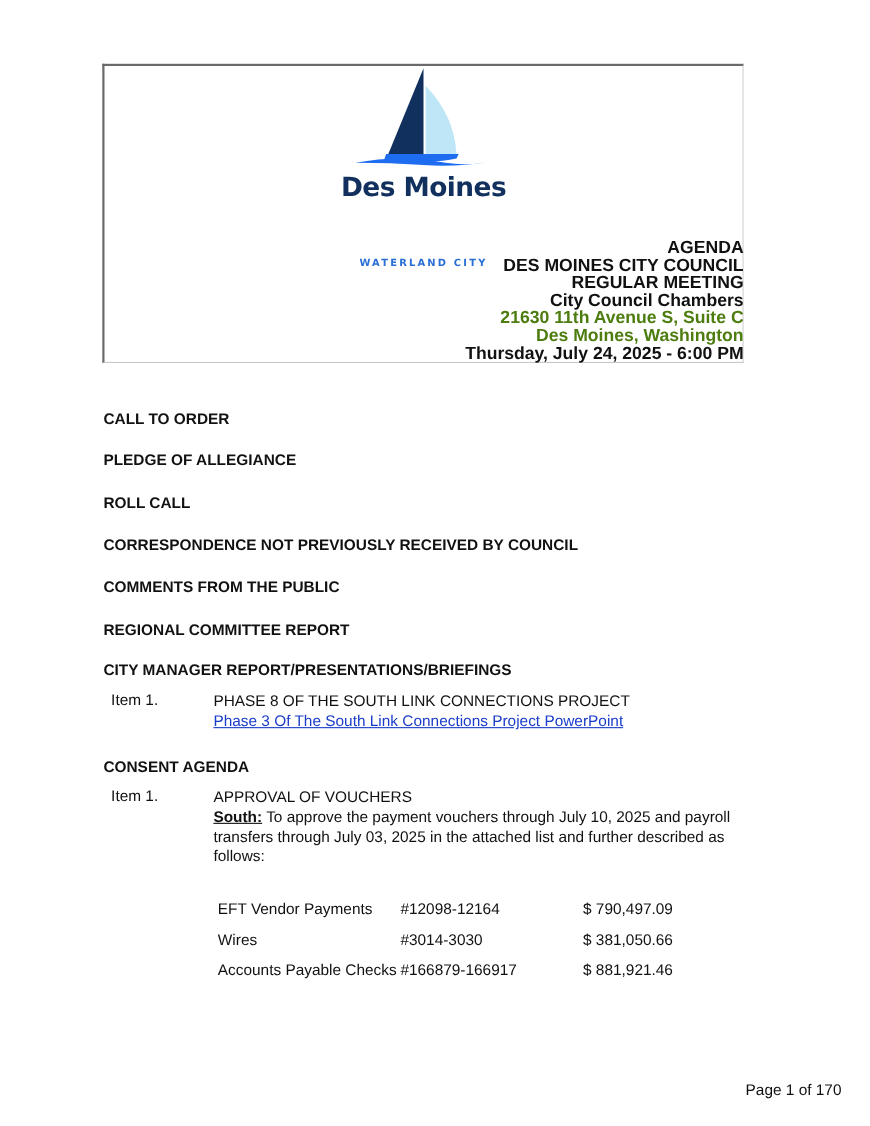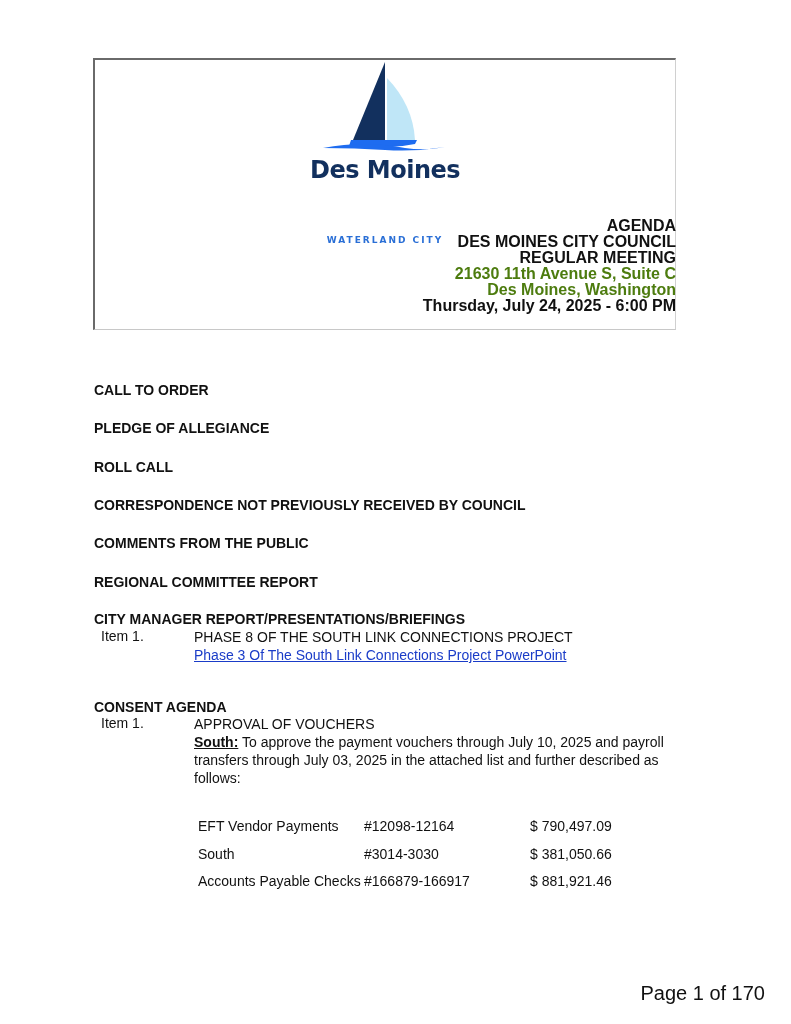--- a/index.html
+++ b/index.html
@@ -23,36 +23,36 @@
       position: absolute; left: 0; width: 100%; top: 127px; text-align: center;
       font-family: "DejaVu Sans", sans-serif; font-weight: bold; font-size: 9px;
       color: #2a6fd6; letter-spacing: 2px; margin-top: 48px;
     }
     .meeting-info {
       position: absolute; left: 93px; width: 583px; top: 218px; text-align: right;
       font-weight: bold; font-size: 16px; line-height: 16px;
     }
     .meeting-info .gray { color: #4d7c0f; }
     .section {
-      position: absolute; left: 94px; font-weight: bold; font-size: 14px; color: #111; margin-top: 10px;
+      position: absolute; left: 94px; font-weight: bold; font-size: 14px; color: #111;
     }
     .item-row { position: absolute; left: 101px; font-size: 14px; }
     .item-label { position: absolute; left: 0; top: 0; white-space: nowrap; }
     .item-body { position: absolute; left: 93px; top: 0; width: 490px; line-height: 18px; }
     .link { color: #1a3cc8; text-decoration: underline; }
     .motion-label { font-weight: bold; text-decoration: underline; }
     table.vouchers {
       position: absolute; left: 198px; top: 808px; border-collapse: collapse; font-size: 14px;
     }
     table.vouchers td { padding: 0; vertical-align: middle; line-height: 17px; }
     table.vouchers td.desc { width: 166px; height: 37px; }
     table.vouchers tr.single td.desc { height: 18px; }
     table.vouchers td.range { width: 166px; }
     table.vouchers td.amount { width: 95px; white-space: pre; }
-    .page-num { position: absolute; right: 26px; top: 982px; font-size: 20px; margin-left: 32px; }
+    .page-num { position: absolute; right: 26px; top: 982px; font-size: 14px; margin-left: 32px; }
   </style>
 </head>
 <body>
 
 <div class="header-box"></div>
 
 <div class="logo">
   <svg width="160" height="92" viewBox="0 0 160 92" style="position:absolute;left:0;top:0;">
     <polygon points="80,2 80,80 48,80" fill="#12305e"></polygon>
     <path d="M82,18 Q108,45 110,80 L82,80 Z" fill="#bfe6f7"></path>
@@ -60,20 +60,21 @@
     <path d="M18,88 Q60,80 100,88 Q120,91 140,87 Q110,92 80,90 Q50,88 18,88 Z" fill="#1e6cf0"></path>
   </svg>
   <div class="logo-title">Des Moines</div>
   <div class="logo-sub">WATERLAND CITY</div>
 </div>
 
 <div class="meeting-info">
   <div>AGENDA</div>
   <div>DES MOINES CITY COUNCIL</div>
   <div>REGULAR MEETING</div>
+  <div>City Council Chambers</div>
   <div class="gray">21630 11th Avenue S, Suite C</div>
   <div class="gray">Des Moines, Washington</div>
   <div>Thursday, July 24, 2025 - 6:00 PM</div>
 </div>
 
 <div class="section" style="top:372px;">CALL TO ORDER</div>
 <div class="section" style="top:410px;">PLEDGE OF ALLEGIANCE</div>
 <div class="section" style="top:449px;">ROLL CALL</div>
 <div class="section" style="top:487px;">CORRESPONDENCE NOT PREVIOUSLY RECEIVED BY COUNCIL</div>
 <div class="section" style="top:525px;">COMMENTS FROM THE PUBLIC</div>
@@ -99,21 +100,21 @@
 </div>
 
 <table class="vouchers">
   <tbody>
       <tr>
     <td class="desc">EFT Vendor Payments</td>
     <td class="range">#12098-12164</td>
     <td class="amount">$ 790,497.09</td>
   </tr>
   <tr class="single">
-    <td class="desc">South</td>
+    <td class="desc">Wires</td>
     <td class="range">#3014-3030</td>
     <td class="amount">$ 381,050.66</td>
   </tr>
   <tr>
     <td class="desc">Accounts Payable Checks</td>
     <td class="range">#166879-166917</td>
     <td class="amount">$ 881,921.46</td>
   </tr>
 </tbody>
   </table>

